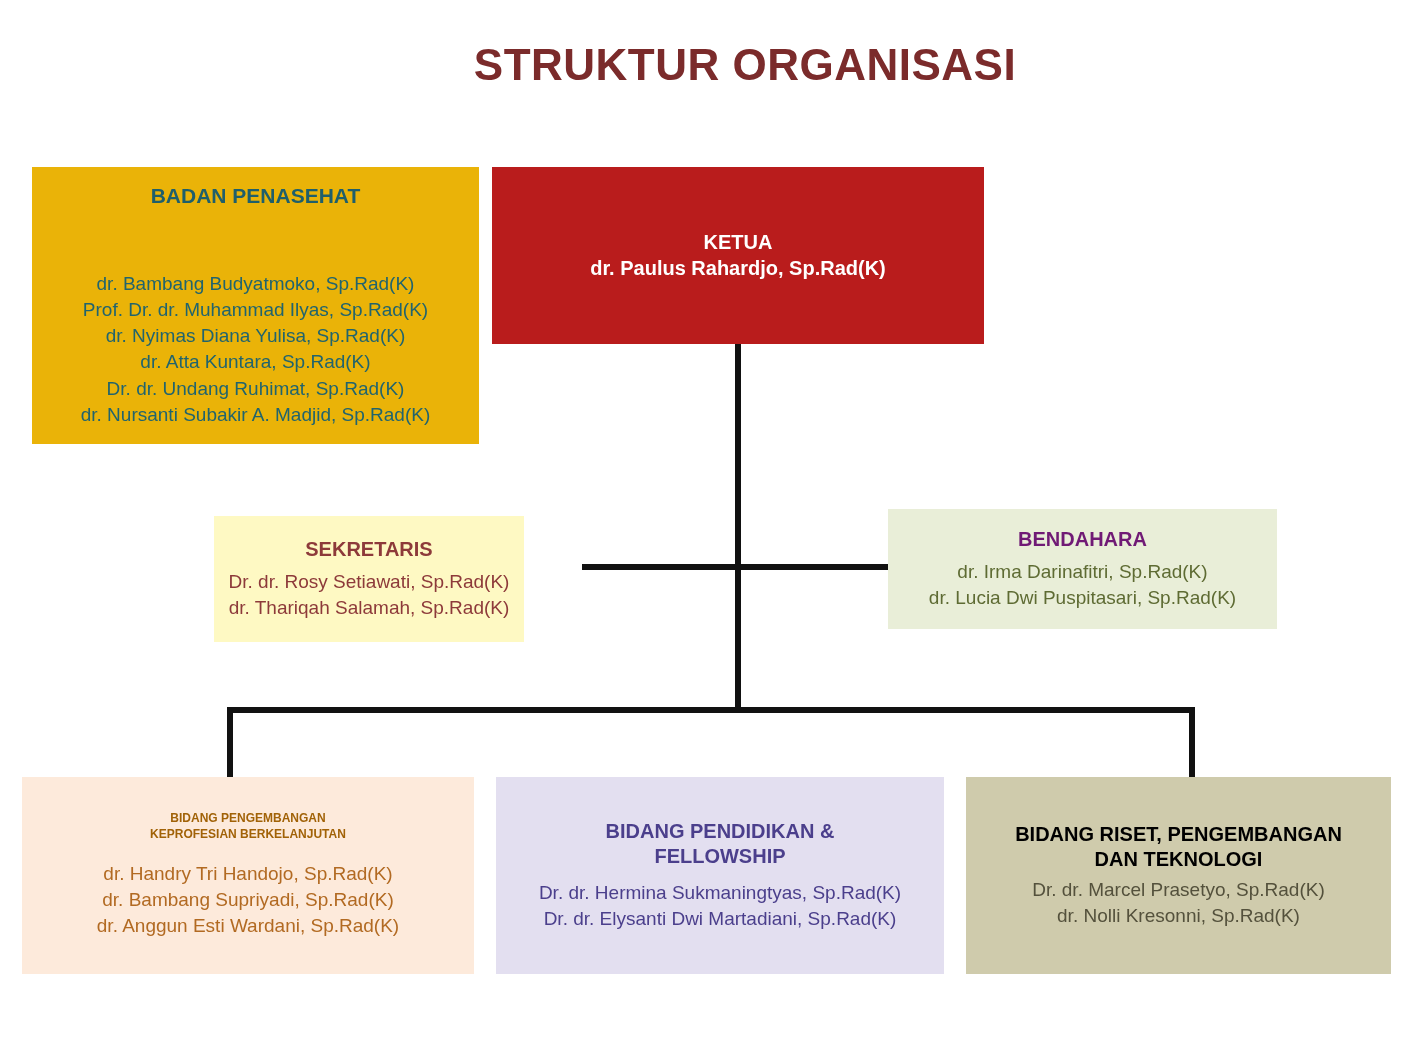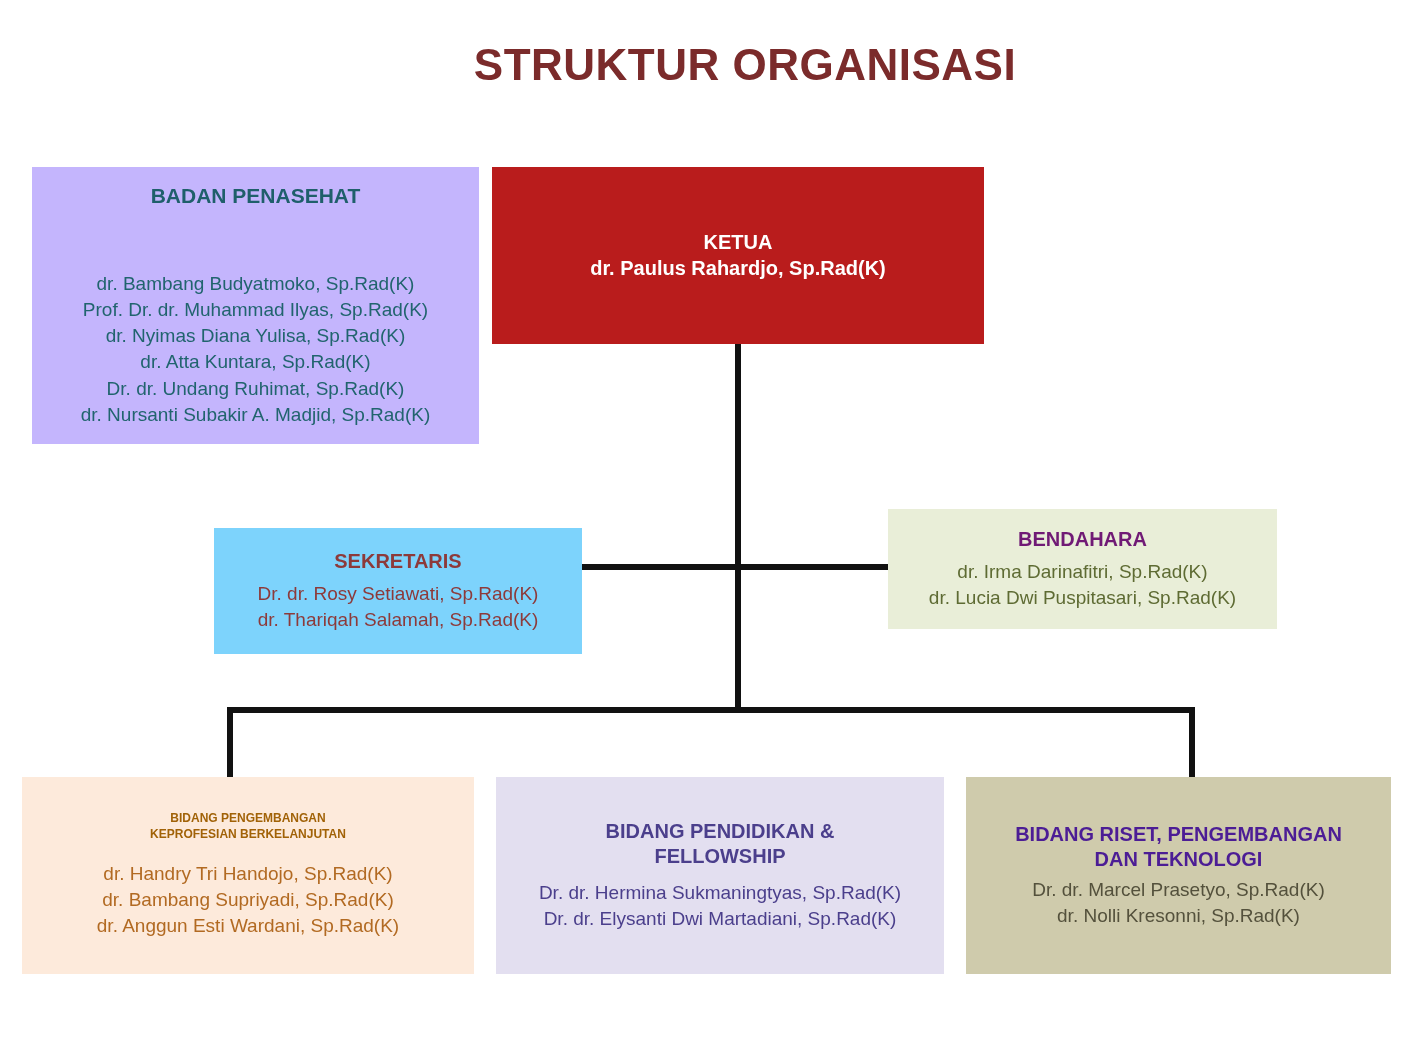--- a/index.html
+++ b/index.html
@@ -49,38 +49,38 @@
   .box .names {
     line-height: 1.38;
   }
   .box .names div {
     white-space: nowrap;
   }
 
   
   #box-penasehat {
     left: 32px; top: 167px; width: 447px; height: 277px;
-    background: #c4b5fd;
+    background: #eab308;
     color: #21646e;
     font-size: 19px;
     gap: 45px;
   }
   #box-penasehat .role { font-size: 21px; margin-bottom: 16px; color: #1f5f6b; }
 
   #box-ketua {
     left: 492px; top: 167px; width: 492px; height: 177px;
     background: #b91c1c;
     color: #ffffff;
     font-size: 20px;
   }
   #box-ketua .role { font-size: 20px; }
 
   #box-sekretaris {
-    left: 214px; top: 528px; width: 368px; height: 126px;
-    background: #7dd3fc;
+    left: 214px; top: 516px; width: 310px; height: 126px;
+    background: #fef9c3;
     color: #8d3a3a;
     font-size: 19px;
   }
   #box-sekretaris .role { font-size: 20px; margin-bottom: 6px; color: #8d3a3a; }
 
   #box-bendahara {
     left: 888px; top: 509px; width: 389px; height: 120px;
     background: #e9eed8;
     color: #5e6b33;
     font-size: 19px;
@@ -102,21 +102,21 @@
     font-size: 19px;
   }
   #box-pendidikan .role { font-size: 20px; margin-bottom: 10px; color: #4b3f8c; }
 
   #box-riset {
     left: 966px; top: 777px; width: 425px; height: 197px;
     background: #cfcbac;
     color: #54513c;
     font-size: 19px;
   }
-  #box-riset .role { font-size: 20px; margin-bottom: 4px; color: #4c1d95; }
+  #box-riset .role { font-size: 20px; margin-bottom: 4px; color: #000000; }
 
   
   .line {
     position: absolute;
     background: #111111;
     z-index: 1;
   }
 </style>
 </head>
 <body>

